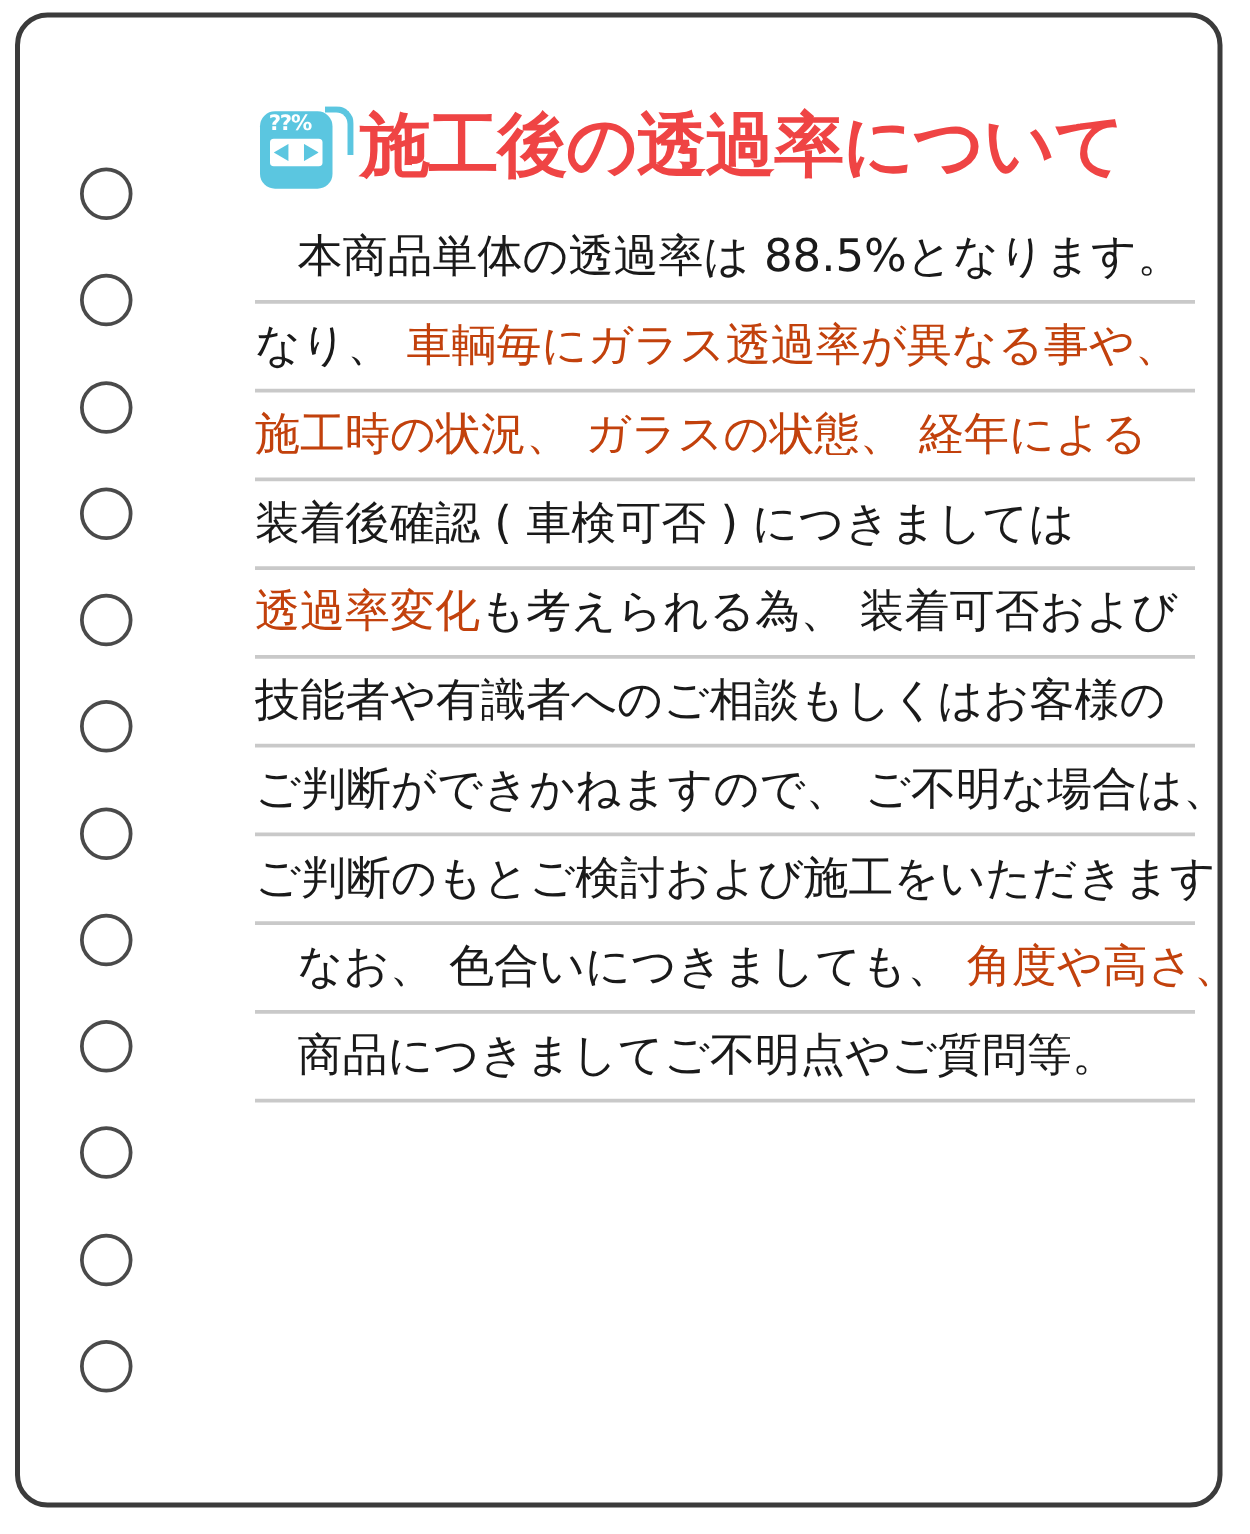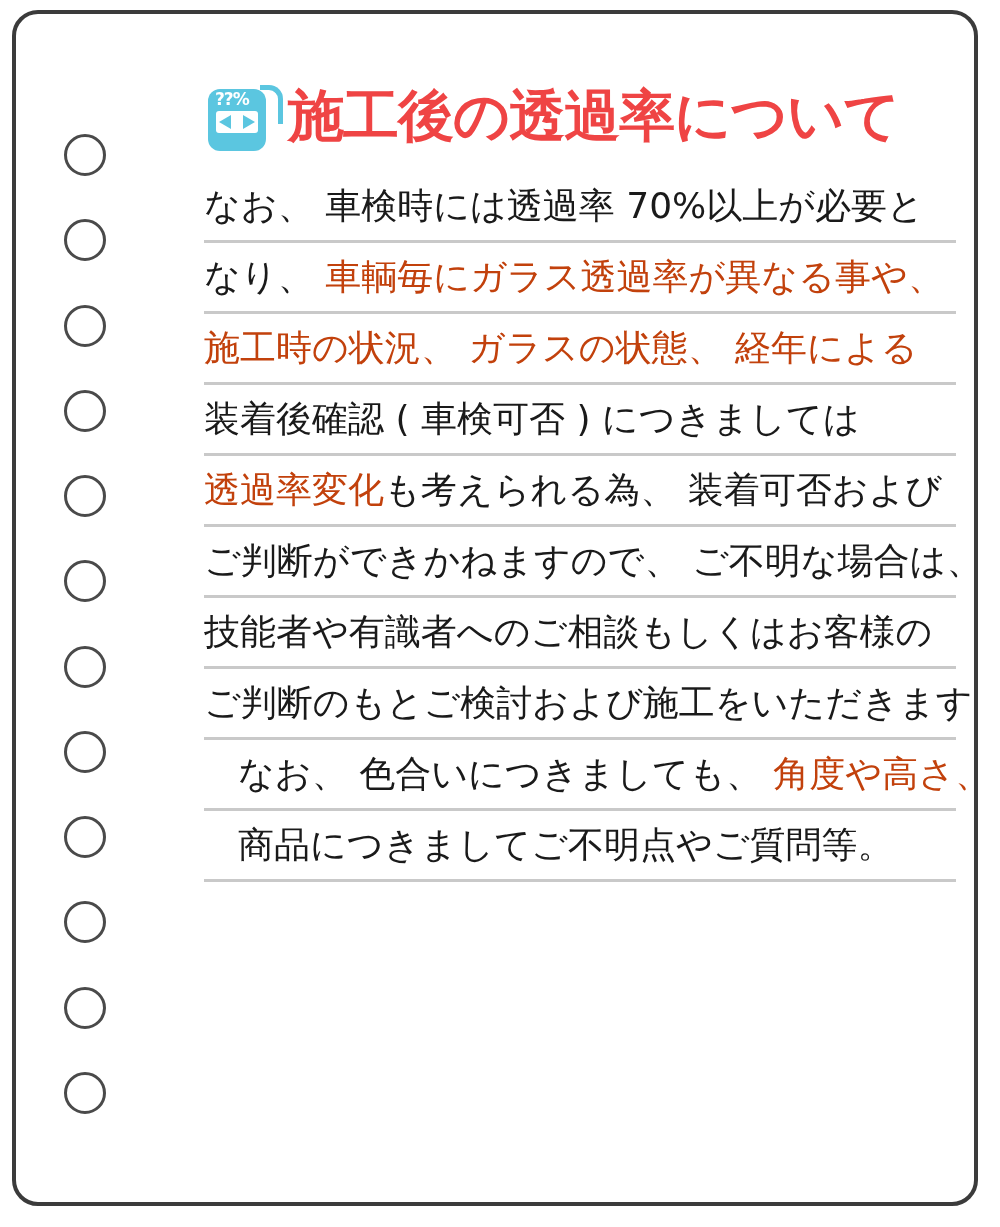--- a/index.html
+++ b/index.html
@@ -181,27 +181,27 @@
         <div class="title-icon">
           <div class="ti-body"></div>
           <div class="ti-q">??%</div>
           <div class="ti-inner"></div>
           <div class="ti-hook"></div>
         </div>
         <div class="title-text">施工後の透過率について</div>
       </div>
 
       <div class="lines" id="lines">
-          <div class="line"><span>なお、 車検時には透過率 70%以上が必要と</span></div>
+          <div class="line indent"><span>本商品単体の透過率は 88.5%となります。</span></div>
           <div class="line"><span>なり、 </span><span class="pink">車輌毎にガラス透過率が異なる事や、</span></div>
           <div class="line"><span class="pink">施工時の状況、 ガラスの状態、 経年による</span></div>
           <div class="line"><span>装着後確認 ( 車検可否 ) につきましては</span></div>
           <div class="line"><span class="pink">透過率変化</span><span>も考えられる為、 装着可否および</span></div>
+          <div class="line"><span>技能者や有識者へのご相談もしくはお客様の</span></div>
           <div class="line"><span>ご判断ができかねますので、 ご不明な場合は、</span></div>
-          <div class="line"><span>技能者や有識者へのご相談もしくはお客様の</span></div>
           <div class="line"><span>ご判断のもとご検討および施工をいただきます</span></div>
           <div class="line indent"><span>なお、 色合いにつきましても、 </span><span class="pink">角度や高さ、</span></div>
           <div class="line indent"><span>商品につきましてご不明点やご質問等。</span></div>
         </div>
 
     </div>
   </div>
 </div>
 
 </body></html>

